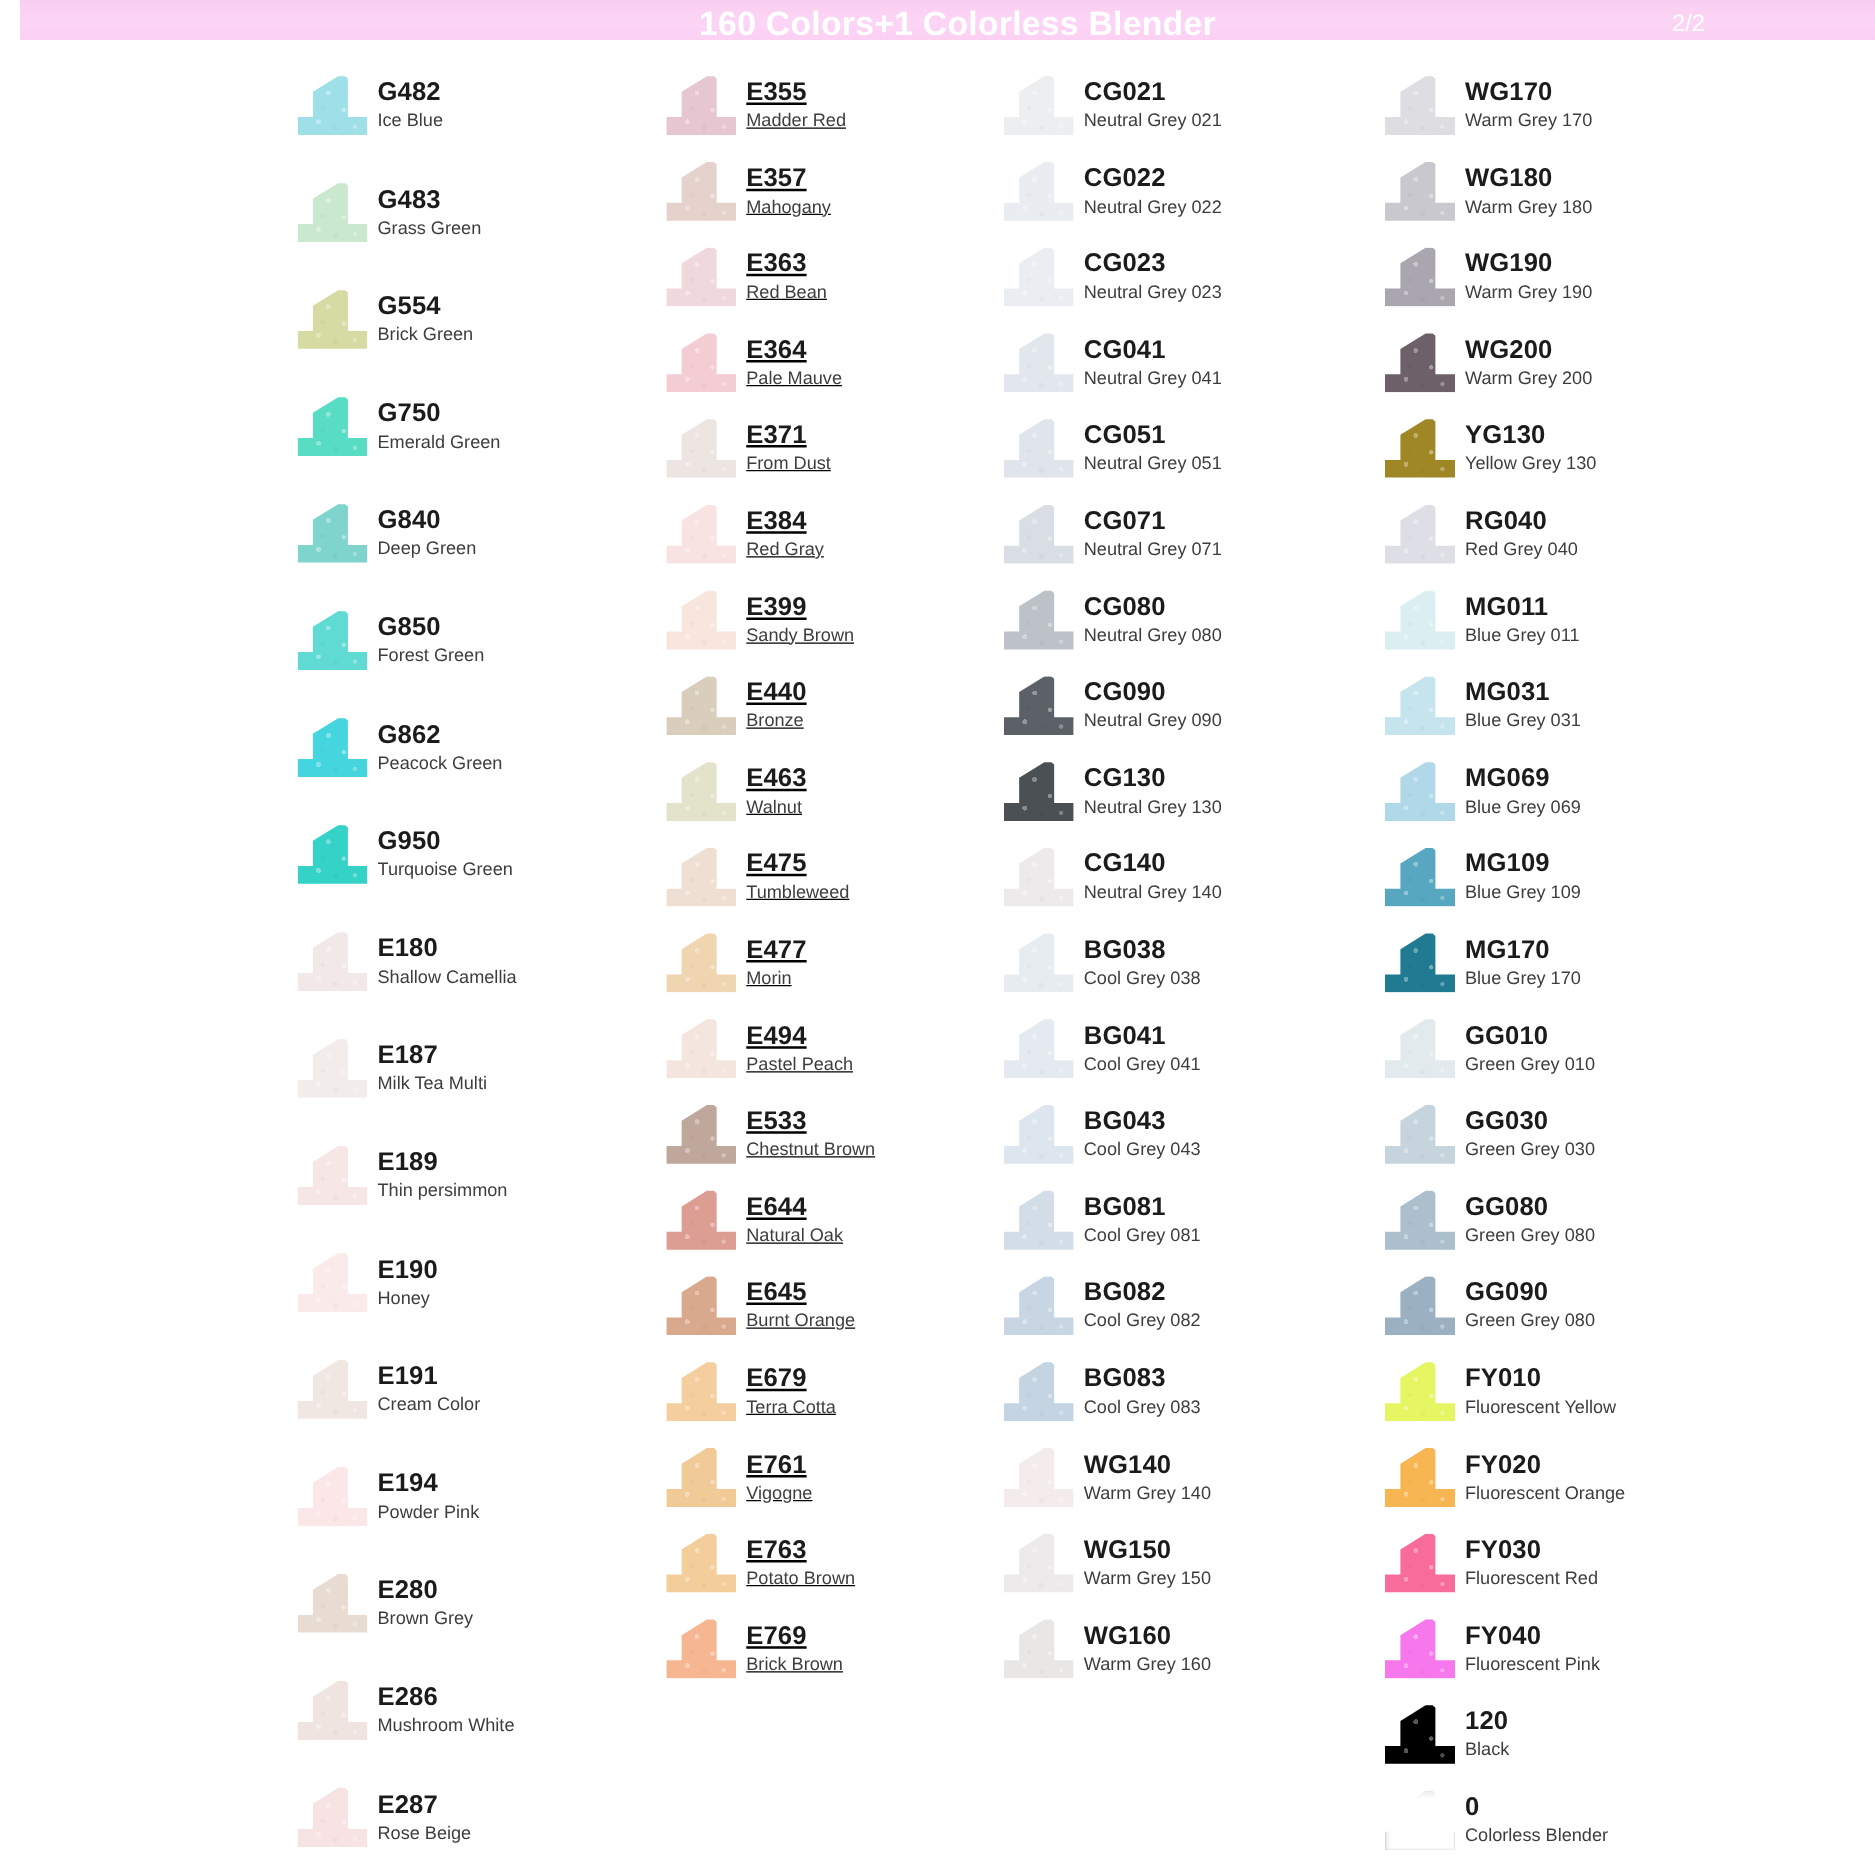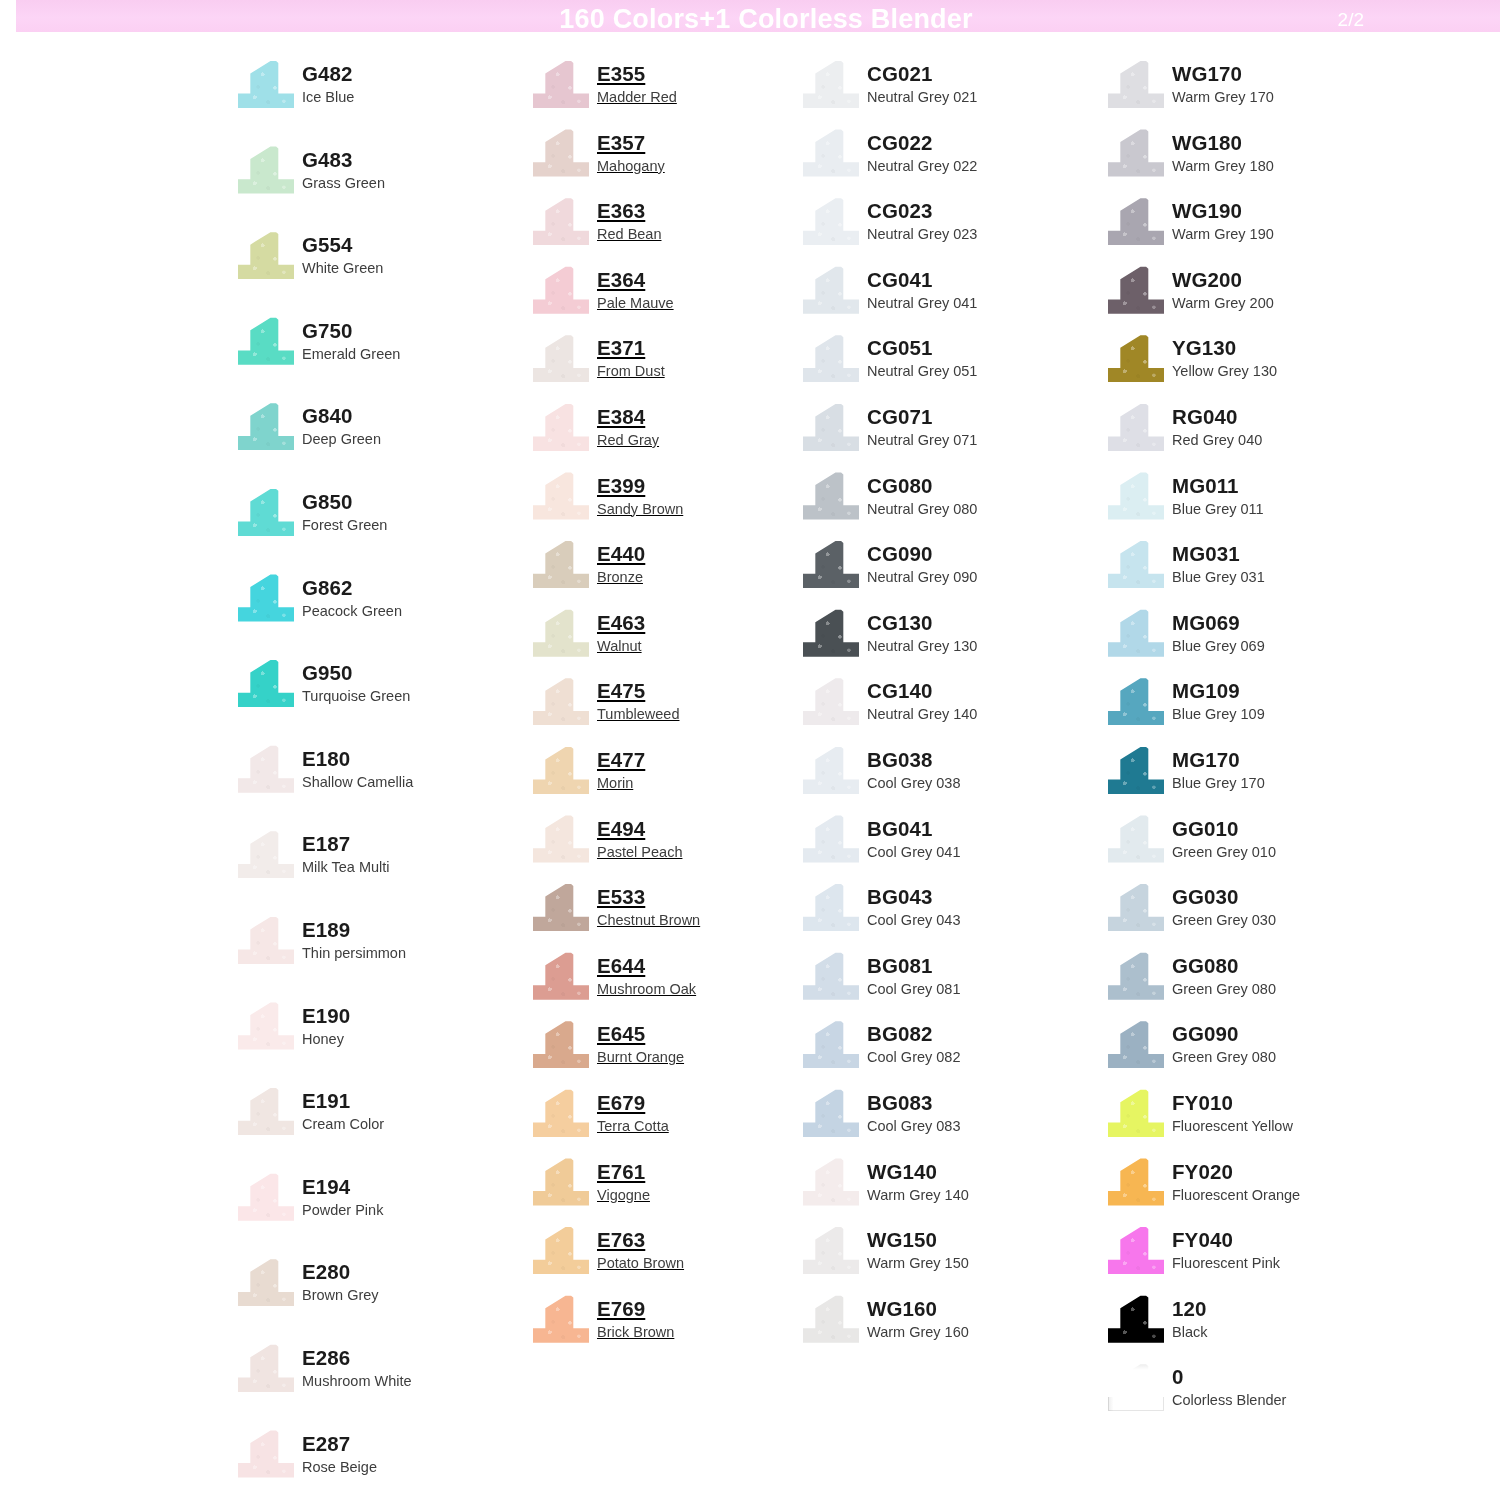--- a/index.html
+++ b/index.html
@@ -181,21 +181,21 @@
           <div class="name">Grass Green</div>
         </div>
       </div>
       <div class="swatch-row">
         <div class="nib">
           <div class="nib-shape" style="background-color: rgb(213, 219, 162);"></div>
           <div class="nib-grain"></div>
         </div>
         <div class="labels">
           <div class="code">G554</div>
-          <div class="name">White Green</div>
+          <div class="name">Brick Green</div>
         </div>
       </div>
       <div class="swatch-row">
         <div class="nib">
           <div class="nib-shape" style="background-color: rgb(89, 220, 196);"></div>
           <div class="nib-grain"></div>
         </div>
         <div class="labels">
           <div class="code">G750</div>
           <div class="name">Emerald Green</div>
@@ -493,21 +493,21 @@
           <div class="name">Chestnut Brown</div>
         </div>
       </div>
       <div class="swatch-row">
         <div class="nib">
           <div class="nib-shape" style="background-color: rgb(220, 157, 146);"></div>
           <div class="nib-grain"></div>
         </div>
         <div class="labels">
           <div class="code">E644</div>
-          <div class="name">Mushroom Oak</div>
+          <div class="name">Natural Oak</div>
         </div>
       </div>
       <div class="swatch-row">
         <div class="nib">
           <div class="nib-shape" style="background-color: rgb(217, 169, 141);"></div>
           <div class="nib-grain"></div>
         </div>
         <div class="labels">
           <div class="code">E645</div>
           <div class="name">Burnt Orange</div>
@@ -908,20 +908,30 @@
         </div>
       </div>
       <div class="swatch-row">
         <div class="nib">
           <div class="nib-shape" style="background-color: rgb(247, 182, 82);"></div>
           <div class="nib-grain"></div>
         </div>
         <div class="labels">
           <div class="code">FY020</div>
           <div class="name">Fluorescent Orange</div>
+        </div>
+      </div>
+      <div class="swatch-row">
+        <div class="nib">
+          <div class="nib-shape" style="background-color: rgb(248, 108, 156);"></div>
+          <div class="nib-grain"></div>
+        </div>
+        <div class="labels">
+          <div class="code">FY030</div>
+          <div class="name">Fluorescent Red</div>
         </div>
       </div>
       <div class="swatch-row">
         <div class="nib">
           <div class="nib-shape" style="background-color: rgb(247, 119, 236);"></div>
           <div class="nib-grain"></div>
         </div>
         <div class="labels">
           <div class="code">FY040</div>
           <div class="name">Fluorescent Pink</div>

